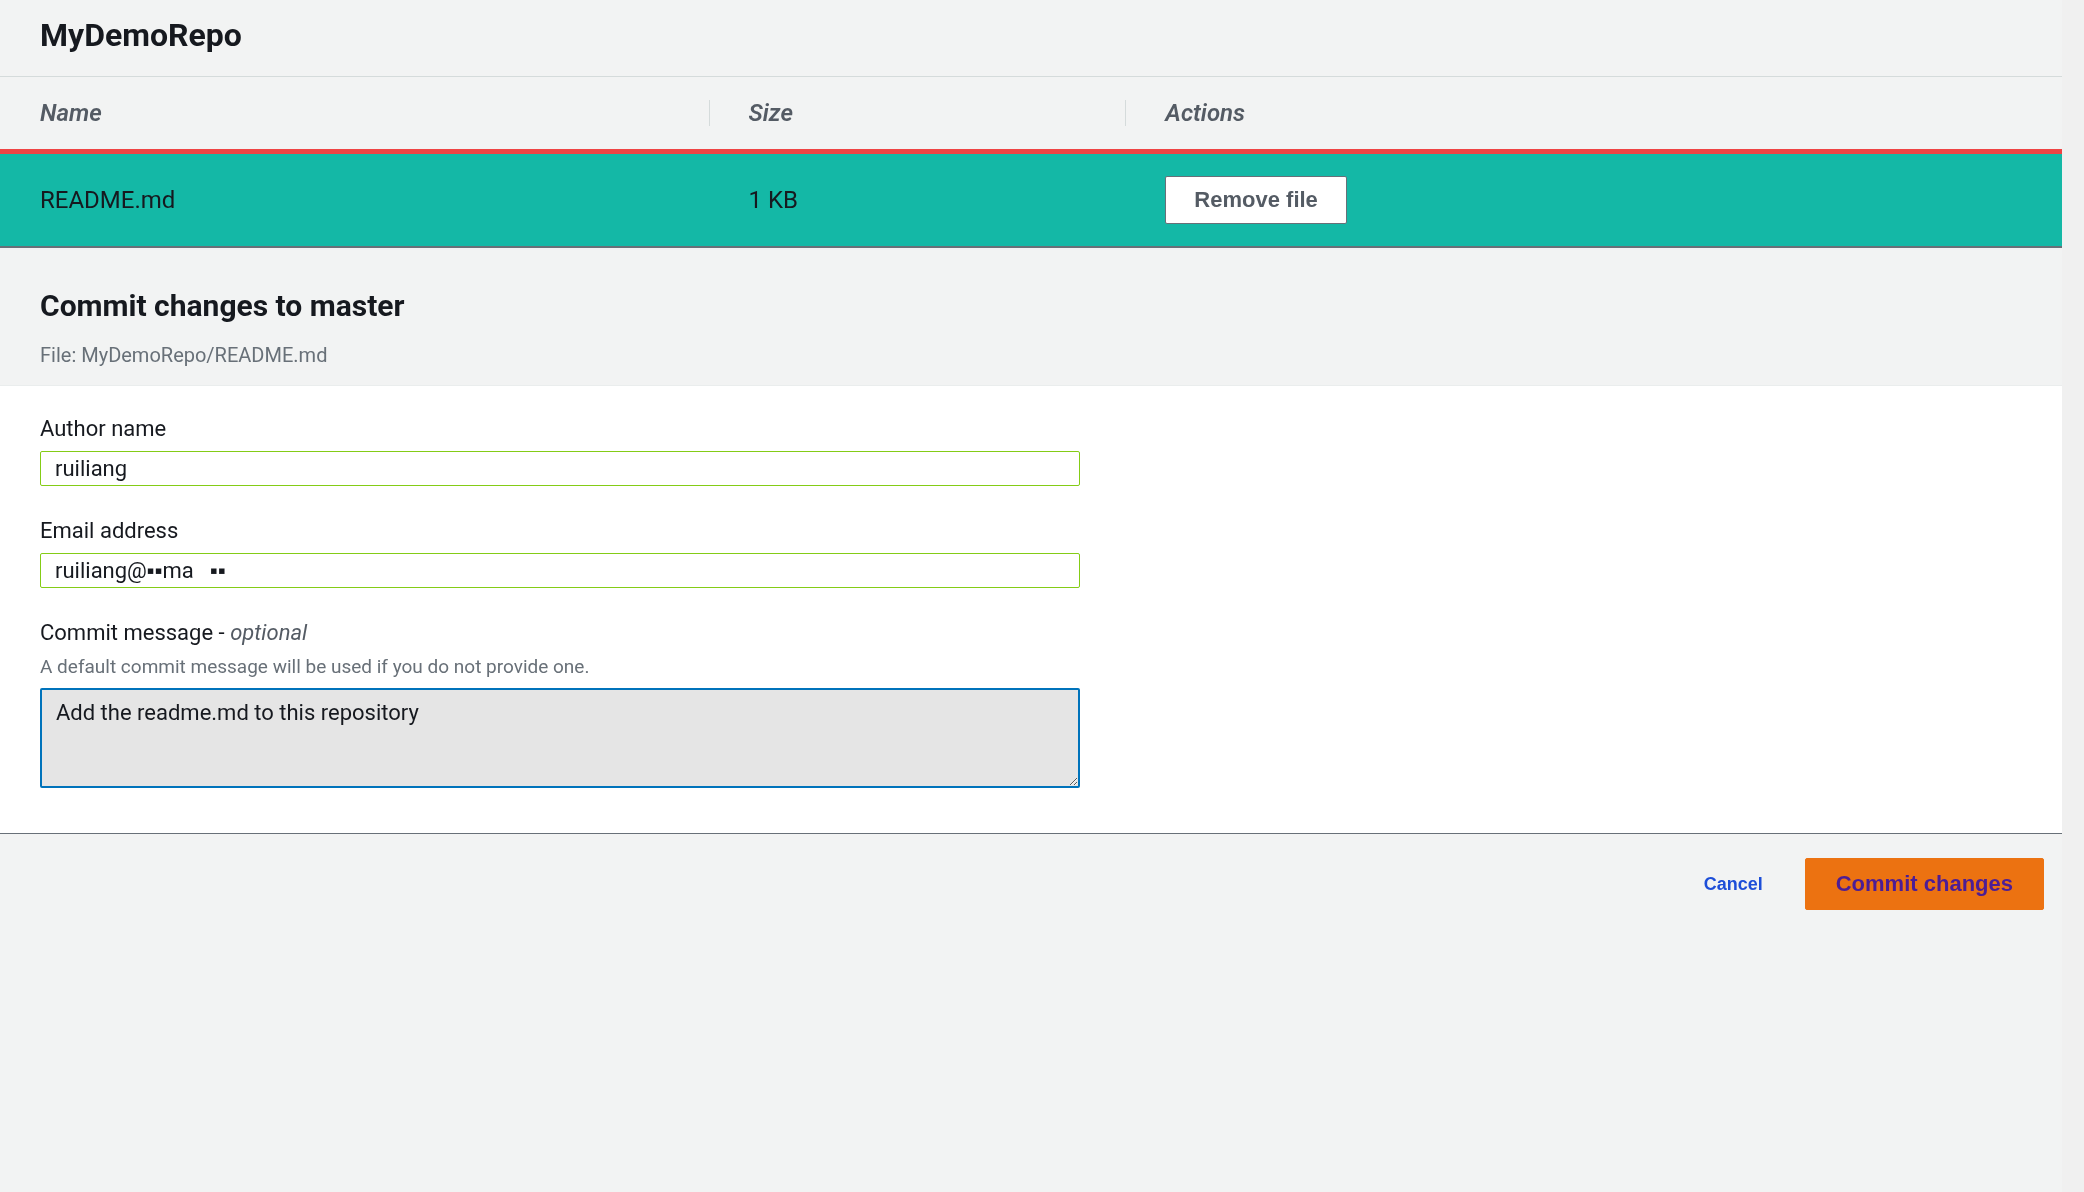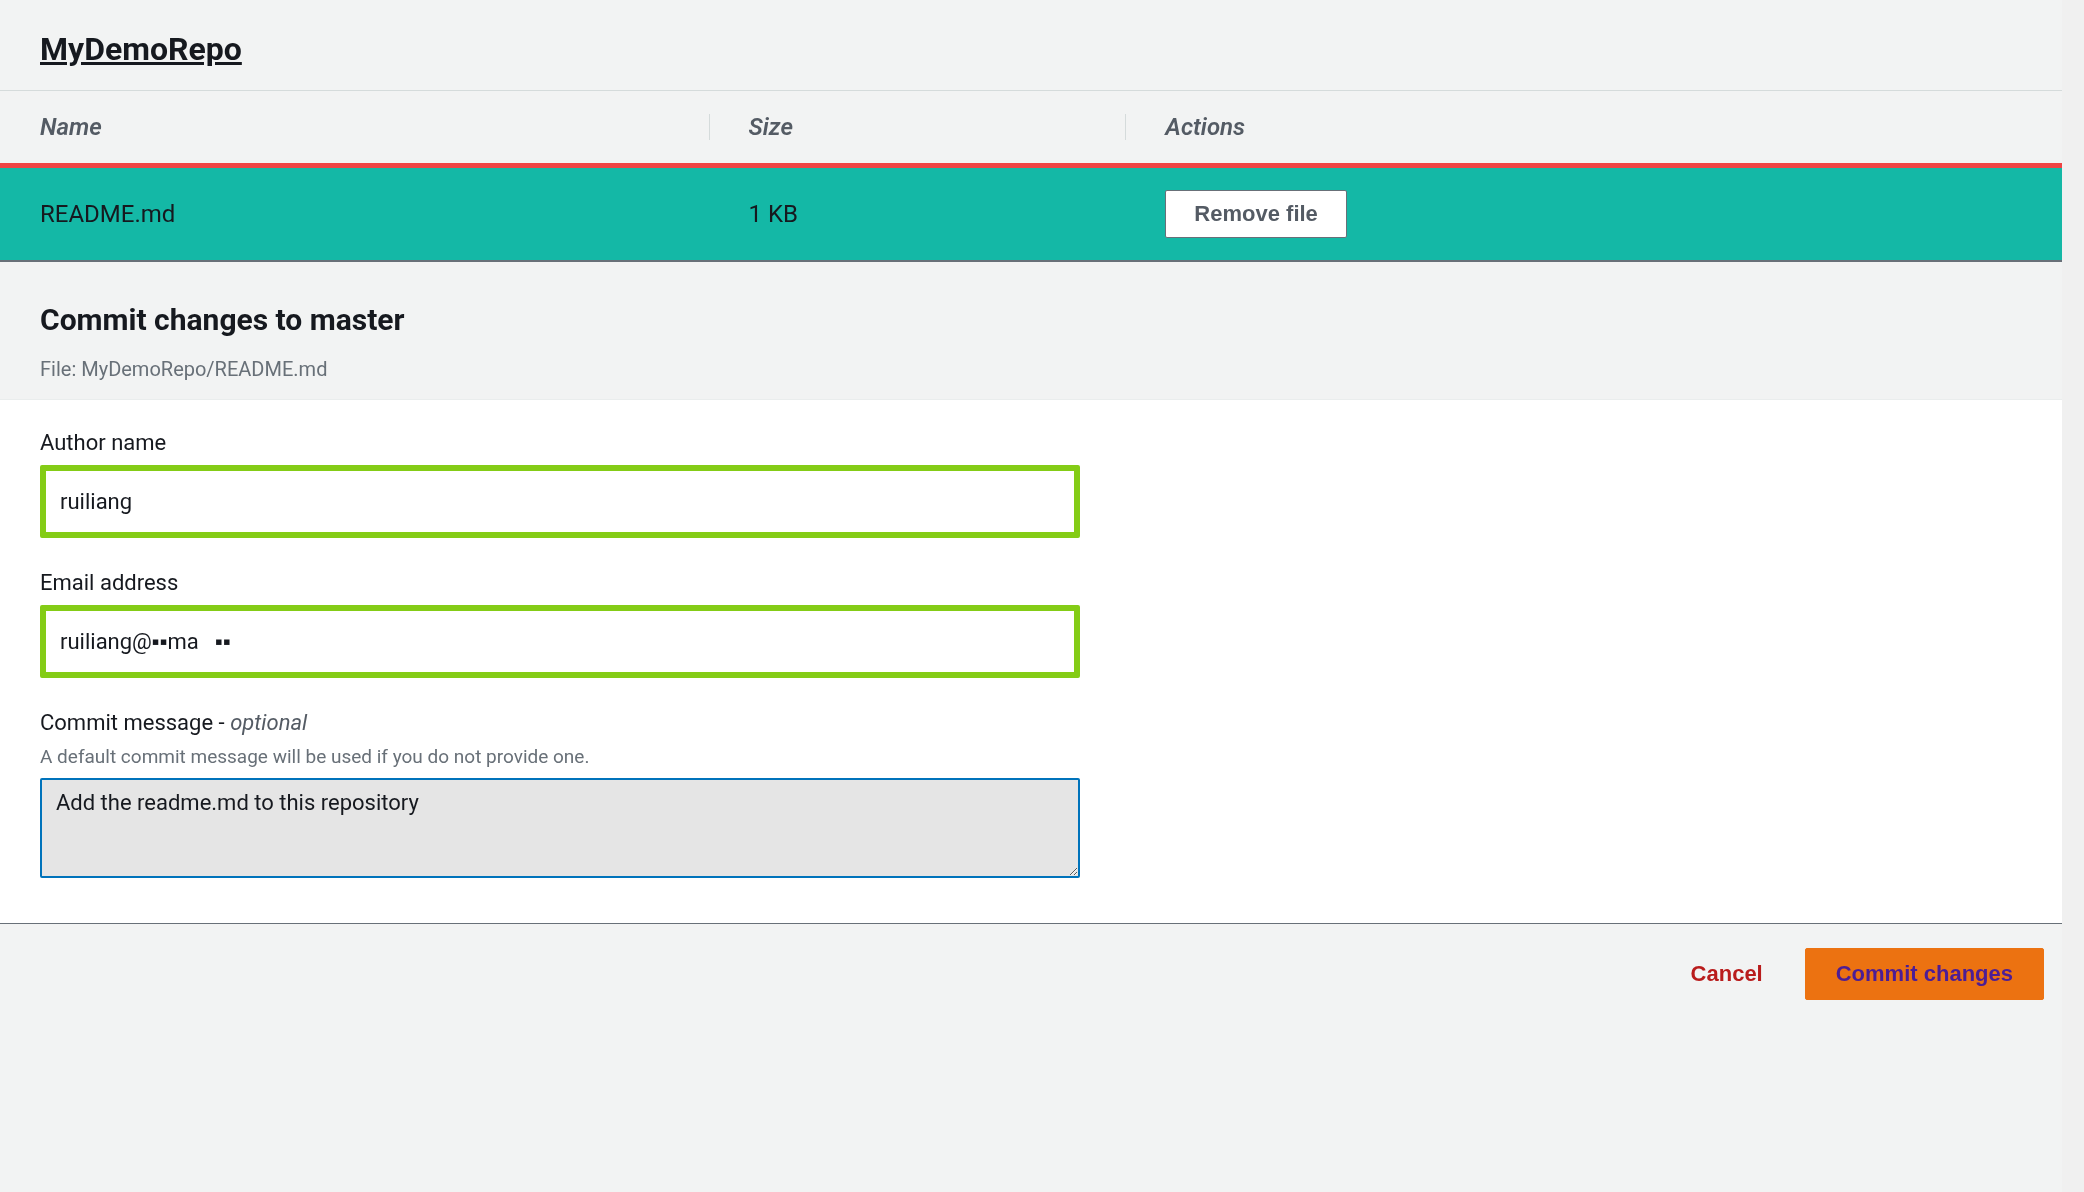--- a/index.html
+++ b/index.html
@@ -7,24 +7,23 @@
       margin: 0;
       padding: 0;
     }
     body {
       font-family: -apple-system, BlinkMacSystemFont, "Segoe UI", Roboto, Helvetica, Arial, sans-serif;
       background: #f2f3f3;
       color: #16191f;
       font-size: 20px;
     }
     .page-header {
-      padding: 30px 40px 22px 40px;
+      padding: 16px 40px 22px 40px;
       border-bottom: 1px solid #d5dbdb;
       background: #f2f3f3;
-      text-decoration: underline;
     }
     .page-title {
       font-size: 32px;
       font-weight: 700;
       color: #16191f;
     }
     .file-table {
       width: 100%;
       border-collapse: collapse;
       background: #f2f3f3;
@@ -112,23 +111,23 @@
     }
     .form-help {
       font-size: 19px;
       color: #687078;
       margin-top: 2px;
       margin-bottom: 10px;
     }
     .form-input {
       width: 1040px;
       max-width: 100%;
-      padding: 18px 14px;
-      font-size: 22px;
-      border: 6px solid #84cc16;
+      padding: 4px 14px;
+      font-size: 22px;
+      border: 1px solid #84cc16;
       border-radius: 2px;
       background: #ffffff;
       color: #16191f;
       font-family: inherit;
     }
     .form-textarea {
       width: 1040px;
       max-width: 100%;
       height: 100px;
       padding: 10px 14px;
@@ -144,22 +143,22 @@
       background: #f2f3f3;
       padding: 24px 40px 24px 40px;
       display: flex;
       justify-content: flex-end;
       gap: 30px;
       align-items: center;
     }
     .cancel-btn {
       background: transparent;
       border: none;
-      color: #b91c1c;
-      font-size: 22px;
+      color: #1d4ed8;
+      font-size: 18px;
       font-weight: 600;
       cursor: pointer;
       padding: 10px 12px;
     }
     .commit-btn {
       background: #ec7211;
       border: 1px solid #ec7211;
       color: #4c1d95;
       font-size: 22px;
       font-weight: 700;

